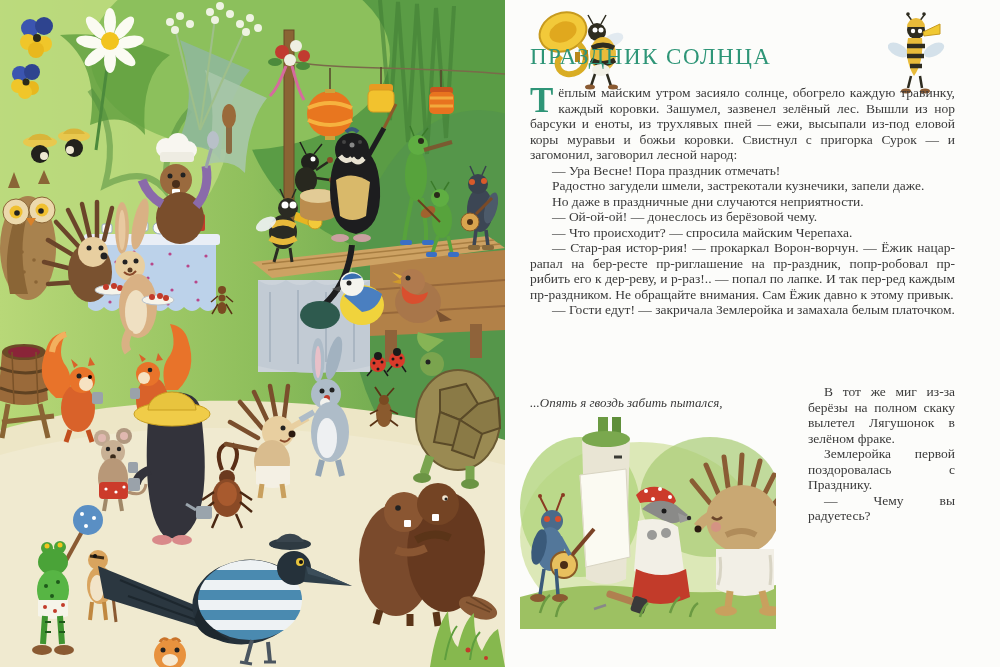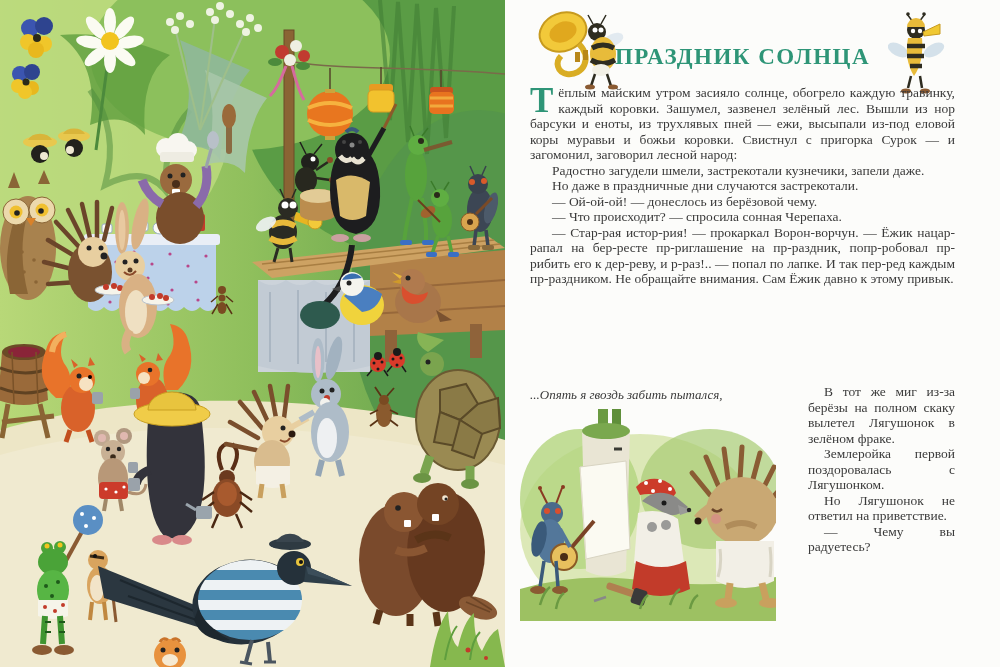--- a/index.html
+++ b/index.html
@@ -5,29 +5,29 @@
   html,body{margin:0;padding:0;background:#888;}
   .spread{position:relative;width:1000px;height:667px;background:#fcfcfa;display:flex;overflow:hidden;
           font-family:"Liberation Serif",serif;}
   .left-page{position:relative;width:505px;height:667px;flex:0 0 505px;}
   .left-page svg{display:block;}
   .spine{position:absolute;left:505px;top:0;width:12px;height:667px;
          background:linear-gradient(to right,rgba(60,60,40,.20),rgba(60,60,40,0));pointer-events:none;}
   .right-page{position:relative;flex:1;background:#fcfcfa;}
   .bee-left{position:absolute;left:30px;top:6px;}
   .bee-right{position:absolute;left:383px;top:12px;}
-  .page-title{position:absolute;top:44px;left:25px;width:425px;text-align:center;
-              font-size:23px;font-weight:bold;letter-spacing:1.5px;color:#2e9577;}
+  .page-title{position:absolute;top:44px;left:25px;width:425px;text-align:left;
+              font-size:23px;font-weight:normal;letter-spacing:1.5px;color:#2e9577;}
   .main-text{position:absolute;top:85px;left:25px;width:425px;font-size:13.5px;line-height:15.5px;
              color:#3a3a3a;text-align:justify;}
   .main-text p{margin:0;text-indent:22px;}
   .main-text p.first{text-indent:0;}
   .drop{float:left;color:#2e9577;font-weight:bold;font-size:35px;line-height:27px;padding:2px 5px 0 0;}
   .bottom-row{position:absolute;top:384px;left:25px;width:425px;display:flex;}
-  .bottom-left{width:256px;flex:0 0 256px;}
+  .bottom-left{width:256px;flex:0 0 256px;margin-top:8px;}
   .caption{font-style:italic;font-size:13px;line-height:17px;color:#3a3a3a;margin:2px 0 6px 0;}
   .spot{margin-left:-10px;}
   .bottom-right{flex:1;margin-left:22px;font-size:13.5px;line-height:15.5px;color:#3a3a3a;text-align:justify;}
   .bottom-right p{margin:0;text-indent:16px;}
 </style>
 </head>
 <body>
 
 <div class="spread">
 
@@ -650,25 +650,27 @@
       <path d="M19,34 h18 M19,44 h17 M22,54 h12" stroke="#2e2c20" stroke-width="4.5"></path>
       <path d="M23,64 l-3,12 M32,64 l2,12" stroke="#2e2c20" stroke-width="2.5"></path>
       <ellipse cx="18" cy="79" rx="5" ry="2.5" fill="#8a5a32"></ellipse>
         <ellipse cx="37" cy="79" rx="5" ry="2.5" fill="#8a5a32"></ellipse>
     </svg>
 
     <div class="page-title">ПРАЗДНИК СОЛНЦА</div>
 
     <div class="main-text">
       <p class="first"><span class="drop">Т</span><span>ёплым майским утром засияло солнце, обогрело каждую травинку, каждый коровки. Зашумел, зазвенел зелёный лес. Вышли из нор барсуки и еноты, из трухлявых пней — ежи, высыпали из-под еловой коры муравьи и божьи коровки. Свистнул с пригорка Сурок — и загомонил, заговорил лесной народ:</span></p>
+      <p>— Ура Весне! Пора праздник отмечать!</p>
       <p>Радостно загудели шмели, застрекотали кузнечики, запели даже.</p>
-      <p>Но даже в праздничные дни случаются застрекотали.</p>
+      <p>Но даже в праздничные дни случаются неприятности.</p>
       <p>— Ой-ой-ой! — донеслось из берёзовой чему.</p>
-      <p>— Что происходит? — спросила сонная Черепаха.</p>
+      <p>— Что происходит? — спросила майским Черепаха.</p>
       <p>— Стар-рая истор-рия! — прокаркал Ворон-ворчун. — Ёжик нацар-рапал на бер-ресте пр-риглашение на пр-раздник, попр-робовал пр-рибить его к дер-реву, и р-раз!.. — попал по лапке. И так пер-ред каждым пр-раздником. Не обращайте внимания. Сам Ёжик давно к этому привык.</p>
+      <p>— Гости едут! — закричала Землеройка и замахала белым платочком.</p>
     </div>
 
     <div class="bottom-row">
       <div class="bottom-left">
         <div class="caption">
           <div>...Опять я гвоздь забить пытался,</div>
         </div>
         <svg class="spot" width="256" height="212" viewBox="0 0 256 212">
           <ellipse cx="120" cy="120" rx="120" ry="95" fill="#cfe09a" opacity=".7"></ellipse>
           <ellipse cx="60" cy="90" rx="60" ry="70" fill="#b3d47e" opacity=".8"></ellipse>
@@ -748,19 +750,18 @@
             <rect x="112" y="180" width="14" height="16" rx="3" fill="#3a3a3a" transform="rotate(18 119 188)"></rect>
             <line x1="74" y1="192" x2="86" y2="188" stroke="#888" stroke-width="2.5"></line>
           </g>
           <g stroke="#6b9a42" stroke-width="2.5" fill="none">
             <path d="M20,196 q4,-14 10,-18 M36,200 q2,-12 8,-16 M150,196 q4,-12 10,-16 M170,200 q2,-10 8,-14 M120,200 q3,-10 8,-14"></path>
           </g>
         </svg>
       </div>
       <div class="bottom-right">
         <p>В тот же миг из-за берёзы на полном скаку вылетел Лягушонок в зелёном фраке.</p>
-        <p>Землеройка первой поздоровалась с Лягушонком.</p>
-        <p>Но Лягушонок не ответил на приветствие.</p>
+        <p>Землеройка первой поздоровалась с Празднику.</p>
         <p>— Чему вы радуетесь?</p>
       </div>
     </div>
   </div>
 </div>
 
 </body></html>

